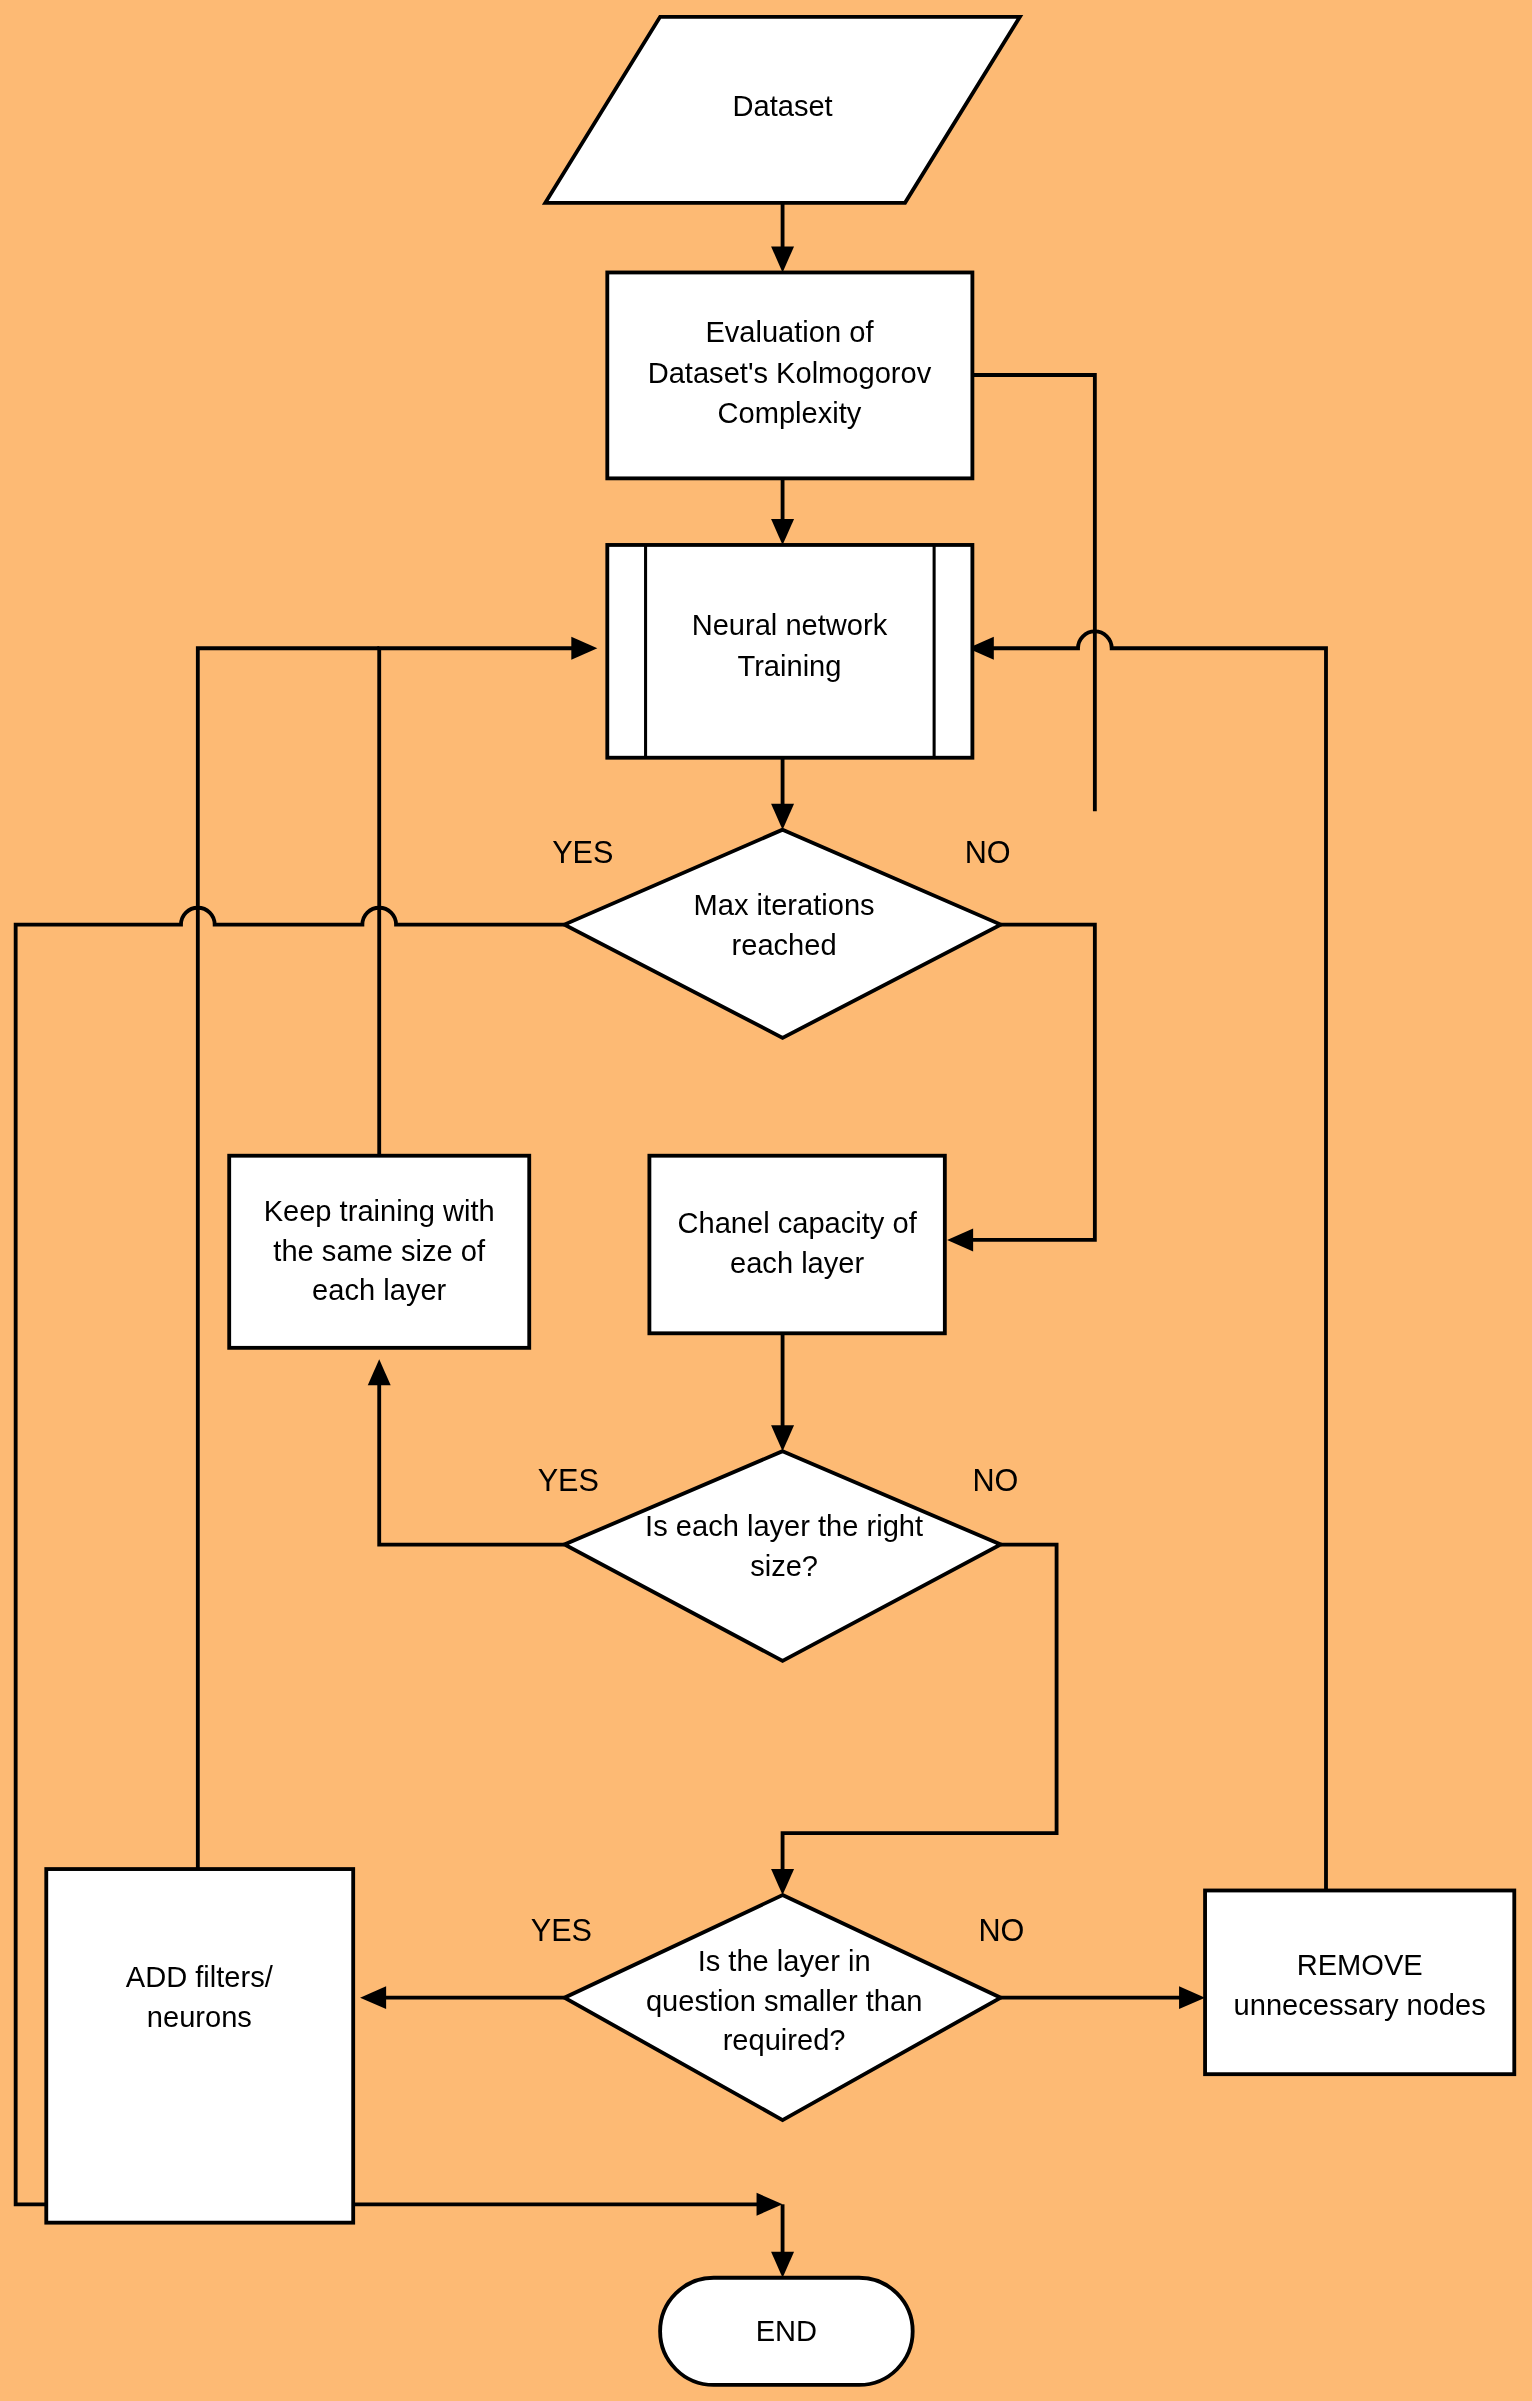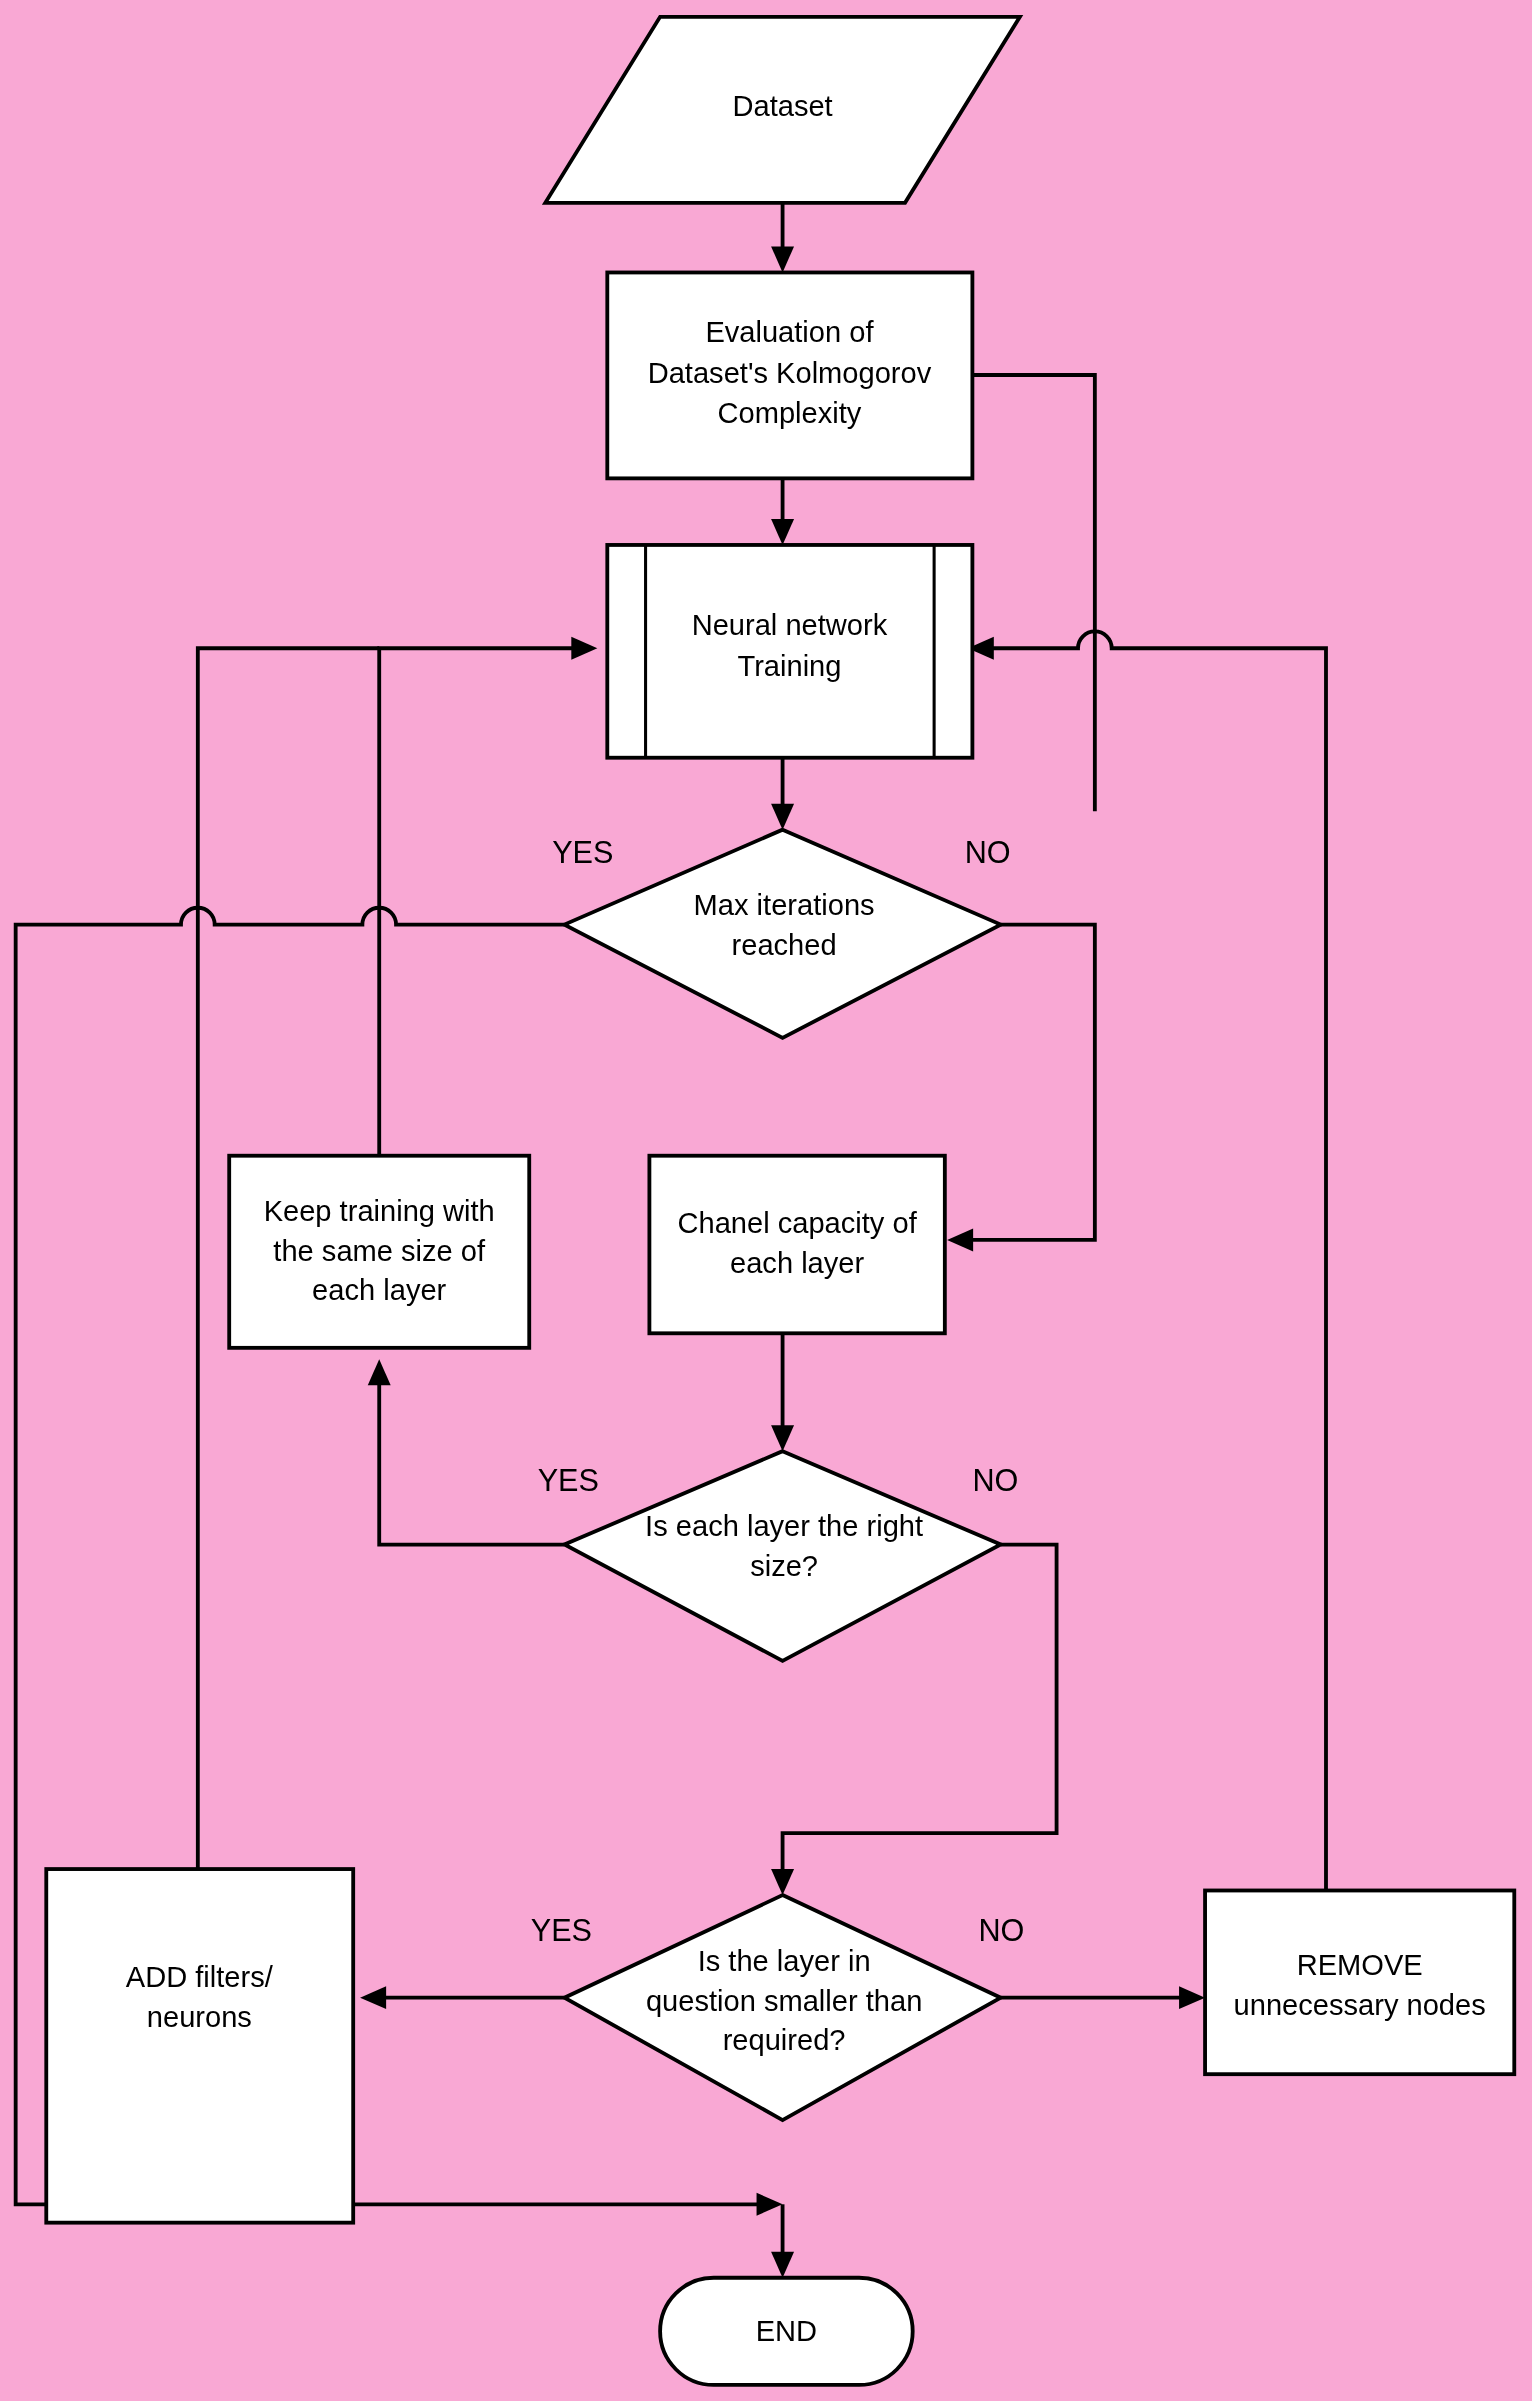--- a/index.html
+++ b/index.html
@@ -7,21 +7,21 @@
     padding: 0;
     background: #ffffff;
   }
   body {
     font-family: "Liberation Sans", sans-serif;
   }
   #flowchart-root {
     position: relative;
     width: 1533px;
     height: 2401px;
-    background: #f9a8d4;
+    background: #fdba74;
     overflow: hidden;
   }
   svg.flow {
     display: block;
     width: 1533px;
     height: 2401px;
   }
   .shape-outline {
     fill: #ffffff;
     stroke: #000000;

